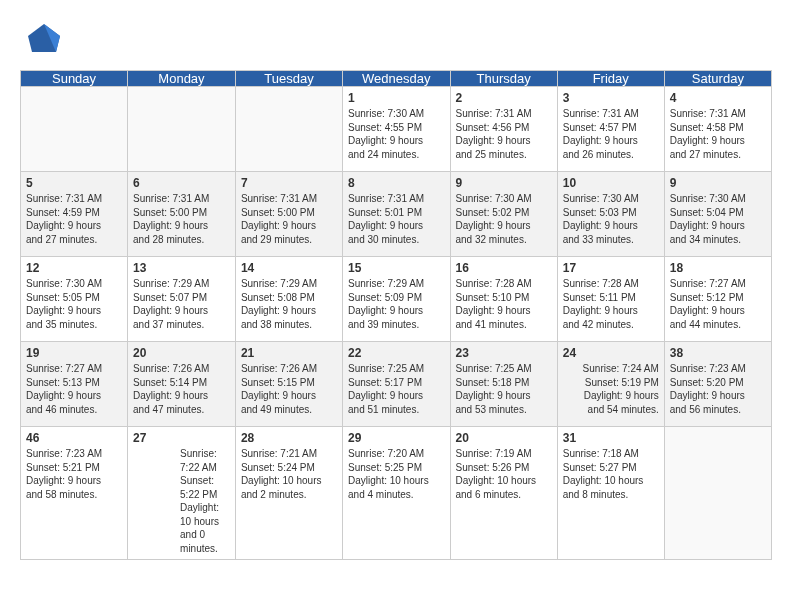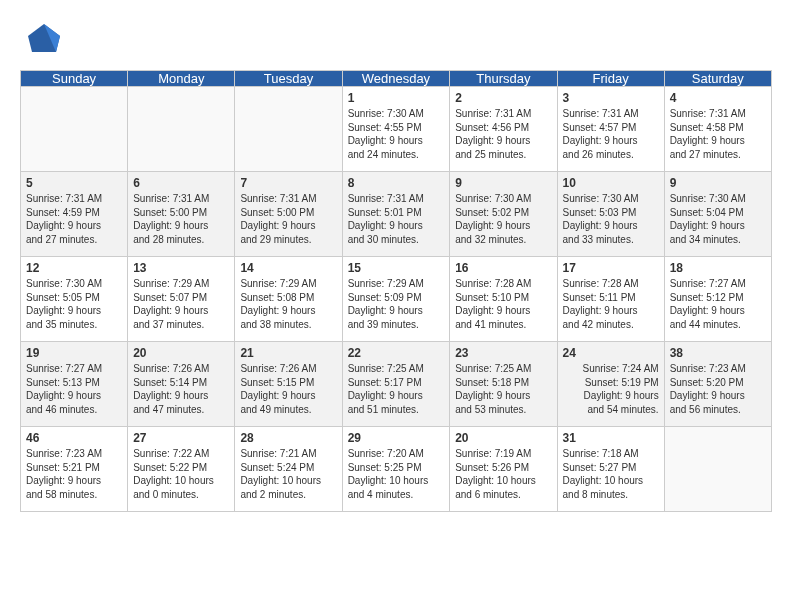--- a/index.html
+++ b/index.html
@@ -315,21 +315,21 @@
       <tr>
         <td>
           <div class="day-number">46</div>
           <div class="day-info" style="white-space: pre-line;">Sunrise: 7:23 AM
 Sunset: 5:21 PM
 Daylight: 9 hours
 and 58 minutes.</div>
         </td>
         <td>
           <div class="day-number">27</div>
-          <div class="day-info" style="white-space: pre-line;">Sunrise: 7:22 AM
+          <div class="day-info" style="white-space: pre-line; margin-left: 47px;">Sunrise: 7:22 AM
 Sunset: 5:22 PM
 Daylight: 10 hours
 and 0 minutes.</div>
         </td>
         <td>
           <div class="day-number">28</div>
           <div class="day-info" style="white-space: pre-line;">Sunrise: 7:21 AM
 Sunset: 5:24 PM
 Daylight: 10 hours
 and 2 minutes.</div>

